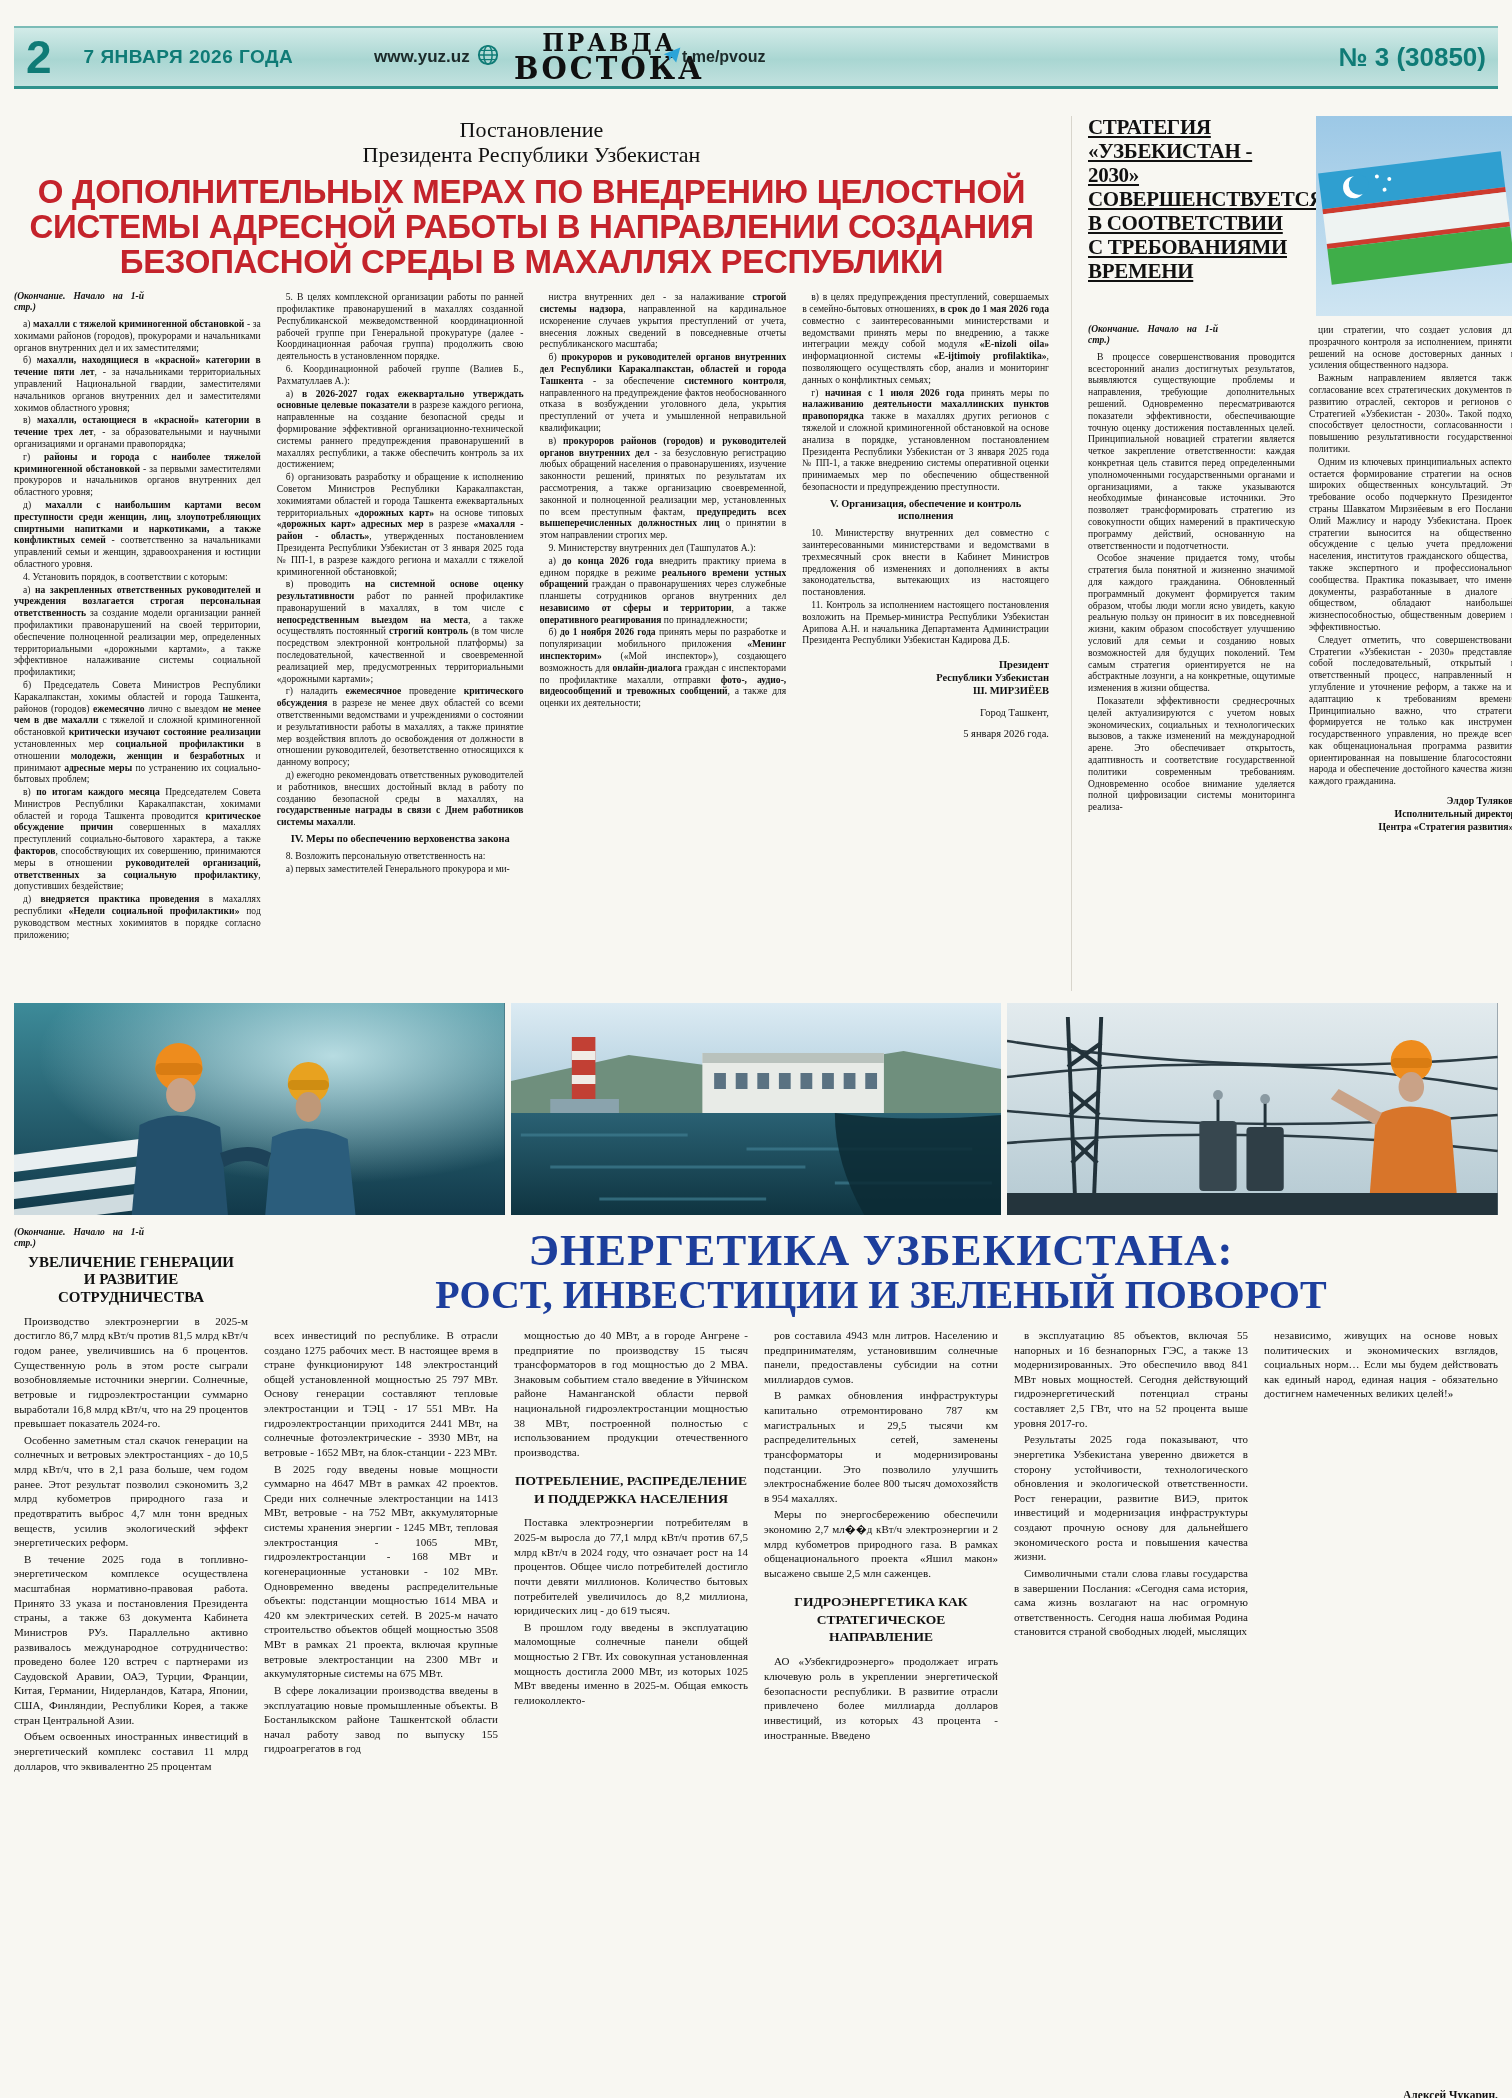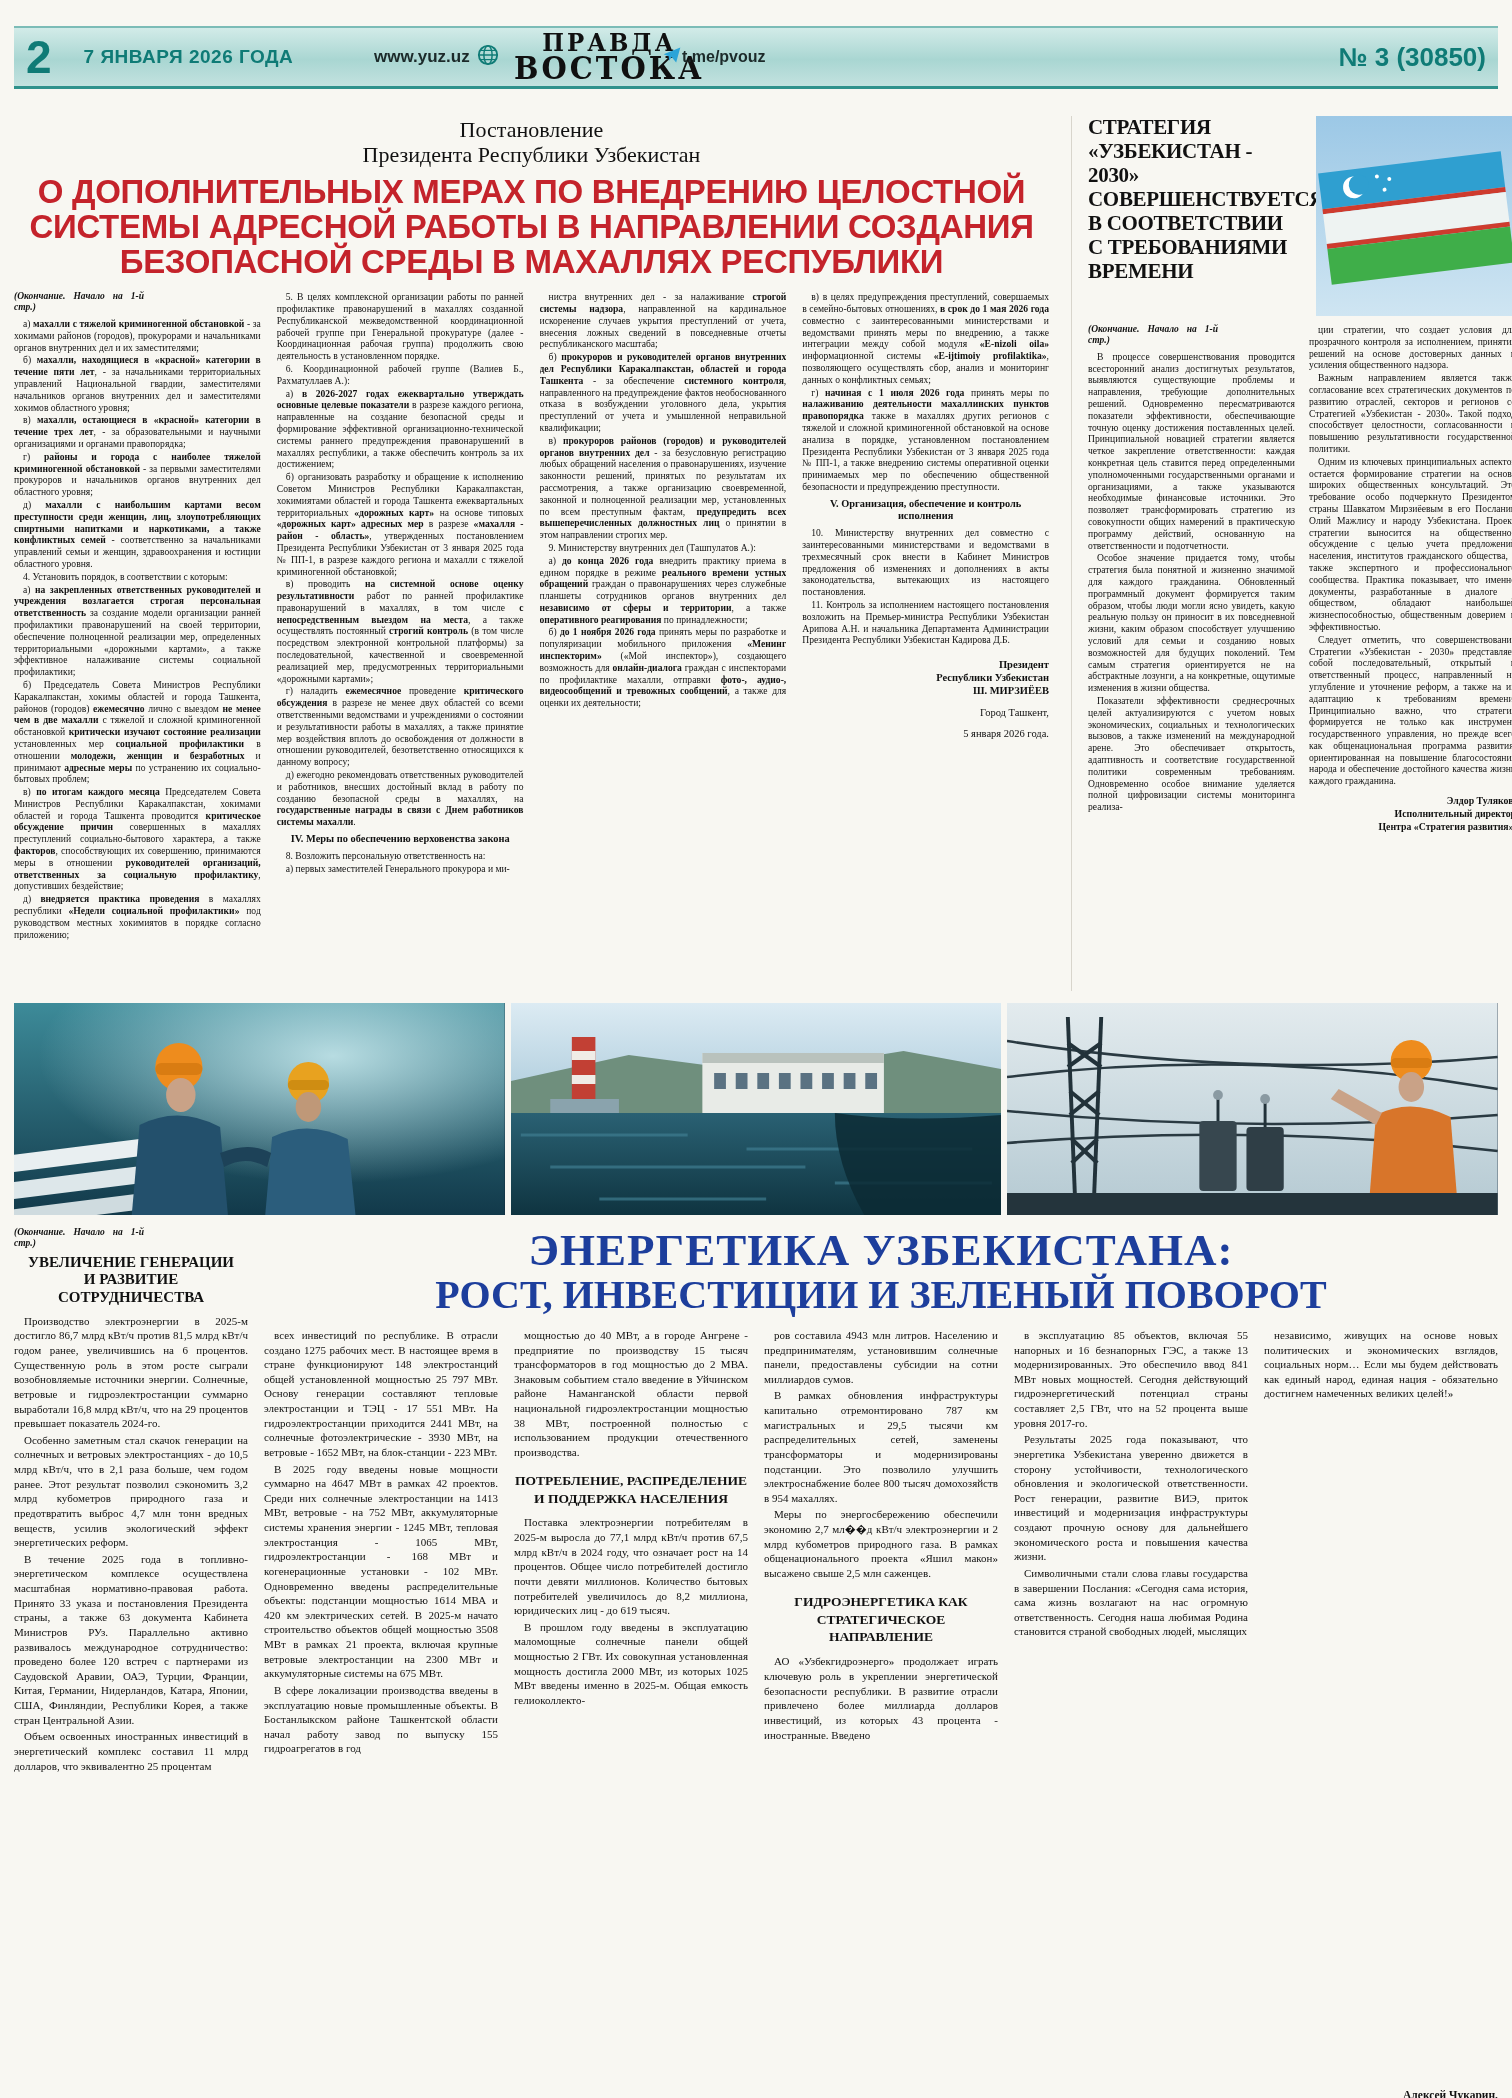--- a/index.html
+++ b/index.html
@@ -171,21 +171,21 @@
             <div class="sig-right">Ш. МИРЗИЁЕВ</div>
             <div class="sig-left">Город Ташкент,</div>
             <div class="sig-left">5 января 2026 года.</div>
           </div>
         </div>
       </div>
     </article>
 
     <aside class="strategy">
       <div class="strategy-head">
-        <h2 class="strategy-headline" style="margin:0;">
+        <h2 class="strategy-headline" style="margin:0;text-decoration:underline;">
           <div>СТРАТЕГИЯ</div>
           <div>«УЗБЕКИСТАН - 2030»</div>
           <div>СОВЕРШЕНСТВУЕТСЯ</div>
           <div>В СООТВЕТСТВИИ</div>
           <div>С ТРЕБОВАНИЯМИ</div>
           <div>ВРЕМЕНИ</div>
         </h2>
         <div class="flag-photo">
           <svg viewBox="0 0 200 200" width="100%" height="100%" preserveAspectRatio="none">
             <defs>

